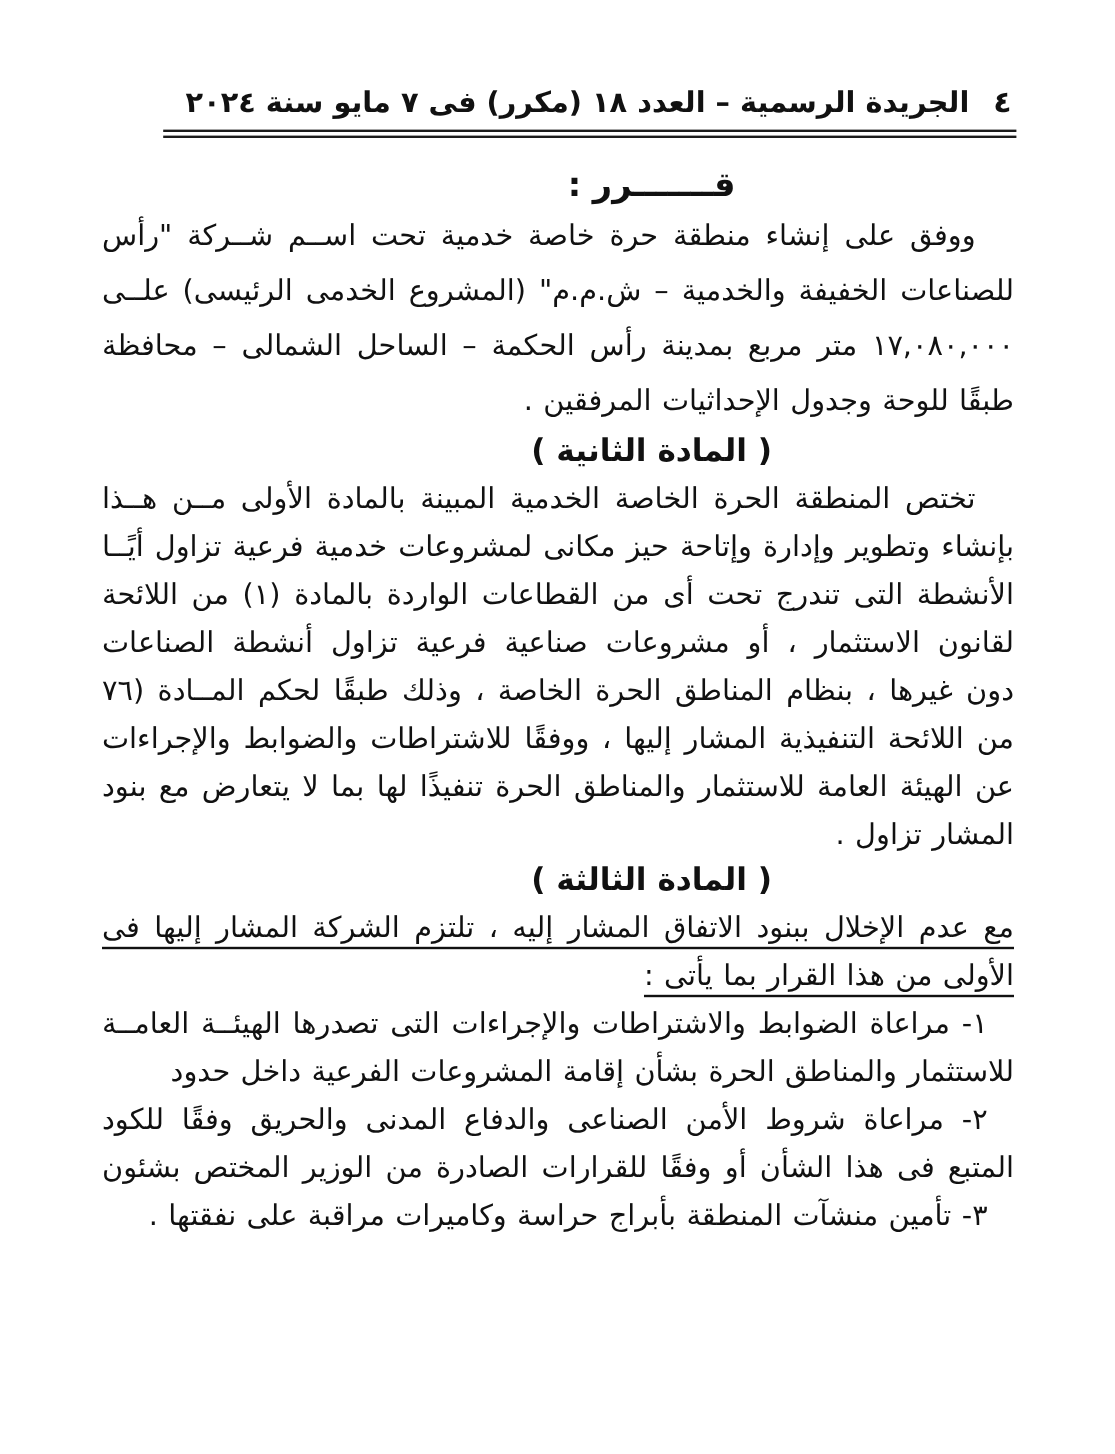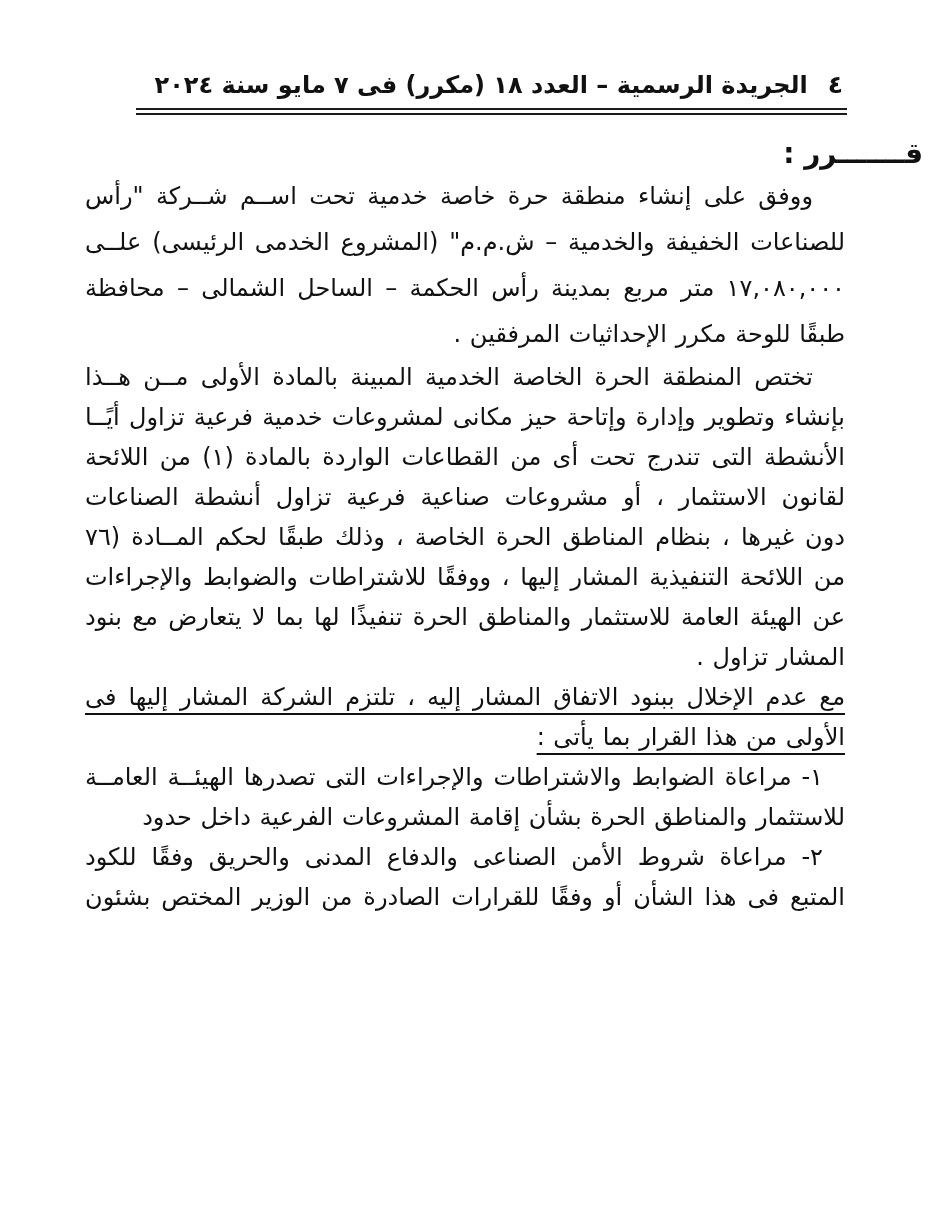--- a/index.html
+++ b/index.html
@@ -13,21 +13,21 @@
   .hdr .pnum{font-size:25px;}
   .hdr .title{letter-spacing:.2px;margin-left:15px;}
 
   
   .rule{margin:9px 82px 0 136px;height:3px;
         border-top:2px solid #1b1b1b;border-bottom:2px solid #1b1b1b;}
 
   main{margin:20px 84px 0 85px;direction:rtl;}
 
   
-  .h{position:relative;left:78px;font-weight:bold;
+  .h{position:relative;left:78px;text-align:center;font-weight:bold;
      font-size:26px;line-height:38px;height:38px;overflow:hidden;}
   .h.qarrar{font-size:28px;margin-top:2px;}
 
   
   .line{direction:rtl;font-size:24px;line-height:40px;height:40px;overflow:hidden;
         text-align:justify;text-align-last:justify;word-spacing:1px;}
   .a1 .line{line-height:46px;height:46px;}
   .line.end{text-align:right;text-align-last:right;}
   .line.ind{text-indent:32px;}
   .line.ind-item{text-indent:22px;}
@@ -46,42 +46,47 @@
   <div class="rule"></div>
 
   <main>
 
     <div class="h qarrar">قـــــــرر :</div>
 
     <section class="a1">
       <div class="line ind">ووفق على إنشاء منطقة حرة خاصة خدمية تحت اســم شــركة "رأس الحكمــة</div>
       <div class="line">للصناعات الخفيفة والخدمية – ش.م.م" (المشروع الخدمى الرئيسى) علــى مــساحة</div>
       <div class="line">١٧,٠٨٠,٠٠٠ متر مربع بمدينة رأس الحكمة – الساحل الشمالى – محافظة مطروح</div>
-      <div class="line end">طبقًا للوحة مكرر الإحداثيات المرفقين .</div>
+      <div class="line end">طبقًا للوحة وجدول الإحداثيات المرفقين .</div>
     </section>
 
+    <div class="h">( المادة الثانية )</div>
     <section>
       <div class="line ind">تختص المنطقة الحرة الخاصة الخدمية المبينة بالمادة الأولى مــن هــذا القــرار</div>
       <div class="line">بإنشاء وتطوير وإدارة وإتاحة حيز مكانى لمشروعات خدمية فرعية تزاول أيًــا مــن</div>
       <div class="line">الأنشطة التى تندرج تحت أى من القطاعات الواردة بالمادة (١) من اللائحة التنفيذيــة</div>
       <div class="line">لقانون الاستثمار ، أو مشروعات صناعية فرعية تزاول أنشطة الصناعات الخفيفــة ،</div>
       <div class="line">دون غيرها ، بنظام المناطق الحرة الخاصة ، وذلك طبقًا لحكم المــادة (٧٦ مكــررًا)</div>
       <div class="line">من اللائحة التنفيذية المشار إليها ، ووفقًا للاشتراطات والضوابط والإجراءات الصادرة</div>
       <div class="line">عن الهيئة العامة للاستثمار والمناطق الحرة تنفيذًا لها بما لا يتعارض مع بنود الاتفاق</div>
       <div class="line end">المشار تزاول .</div>
     </section>
 
+    <div class="h">( المادة الثالثة )</div>
     <section>
       <div class="line u">مع عدم الإخلال ببنود الاتفاق المشار إليه ، تلتزم الشركة المشار إليها فى المادة</div>
       <div class="line u end">الأولى من هذا القرار بما يأتى :</div>
     </section>
 
     <section>
       <div class="line ind-item">١- مراعاة الضوابط والاشتراطات والإجراءات التى تصدرها الهيئــة العامــة</div>
       <div class="line end">للاستثمار والمناطق الحرة بشأن إقامة المشروعات الفرعية داخل حدود المنطقة .</div>
     </section>
     <section>
       <div class="line ind-item">٢- مراعاة شروط الأمن الصناعى والدفاع المدنى والحريق وفقًا للكود المصرى</div>
       <div class="line">المتبع فى هذا الشأن أو وفقًا للقرارات الصادرة من الوزير المختص بشئون الصناعة</div>
     </section>
+    <section>
+      <div class="line ind-item end">٣- تأمين منشآت المنطقة بأبراج حراسة وكاميرات مراقبة على نفقتها .</div>
+    </section>
 
   </main>
 </div>
 
 </body></html>

